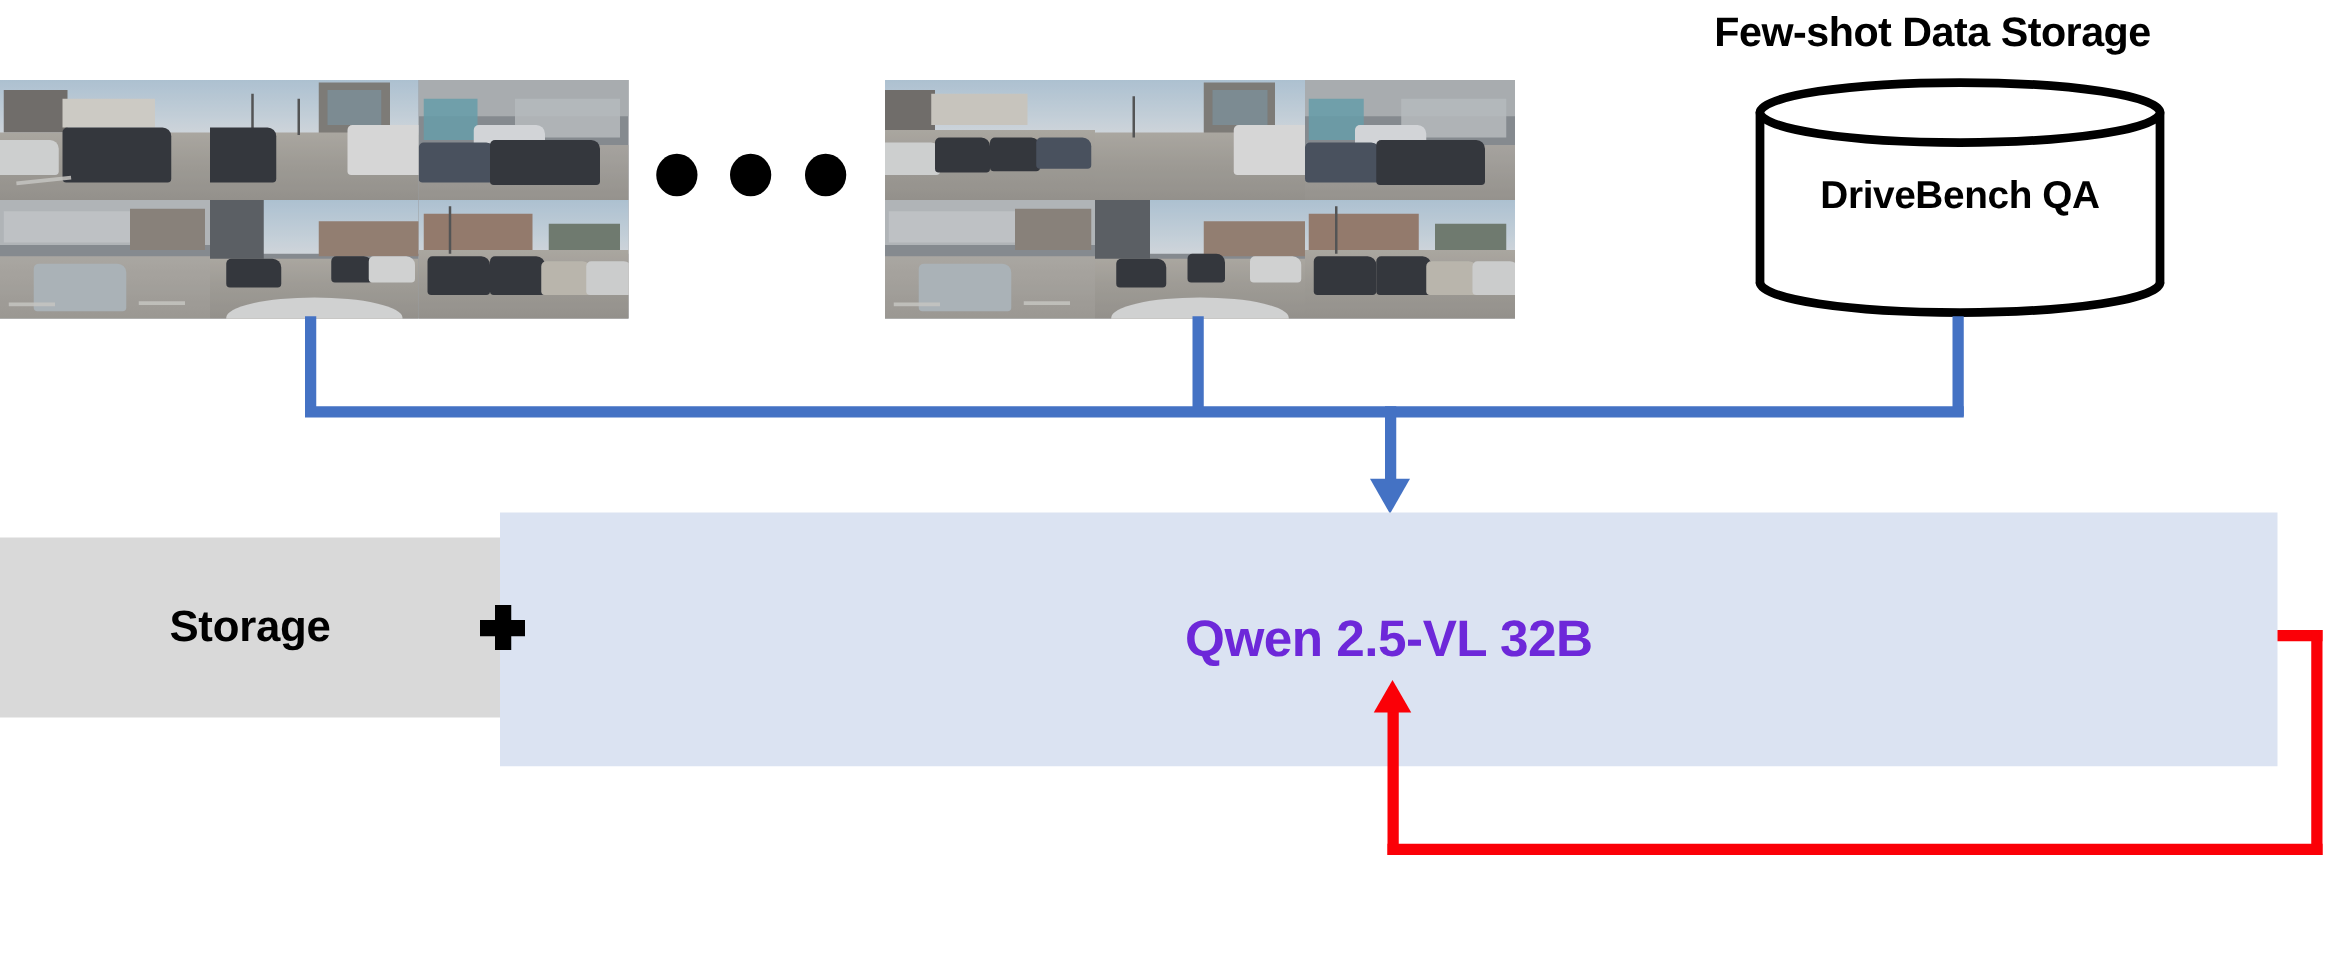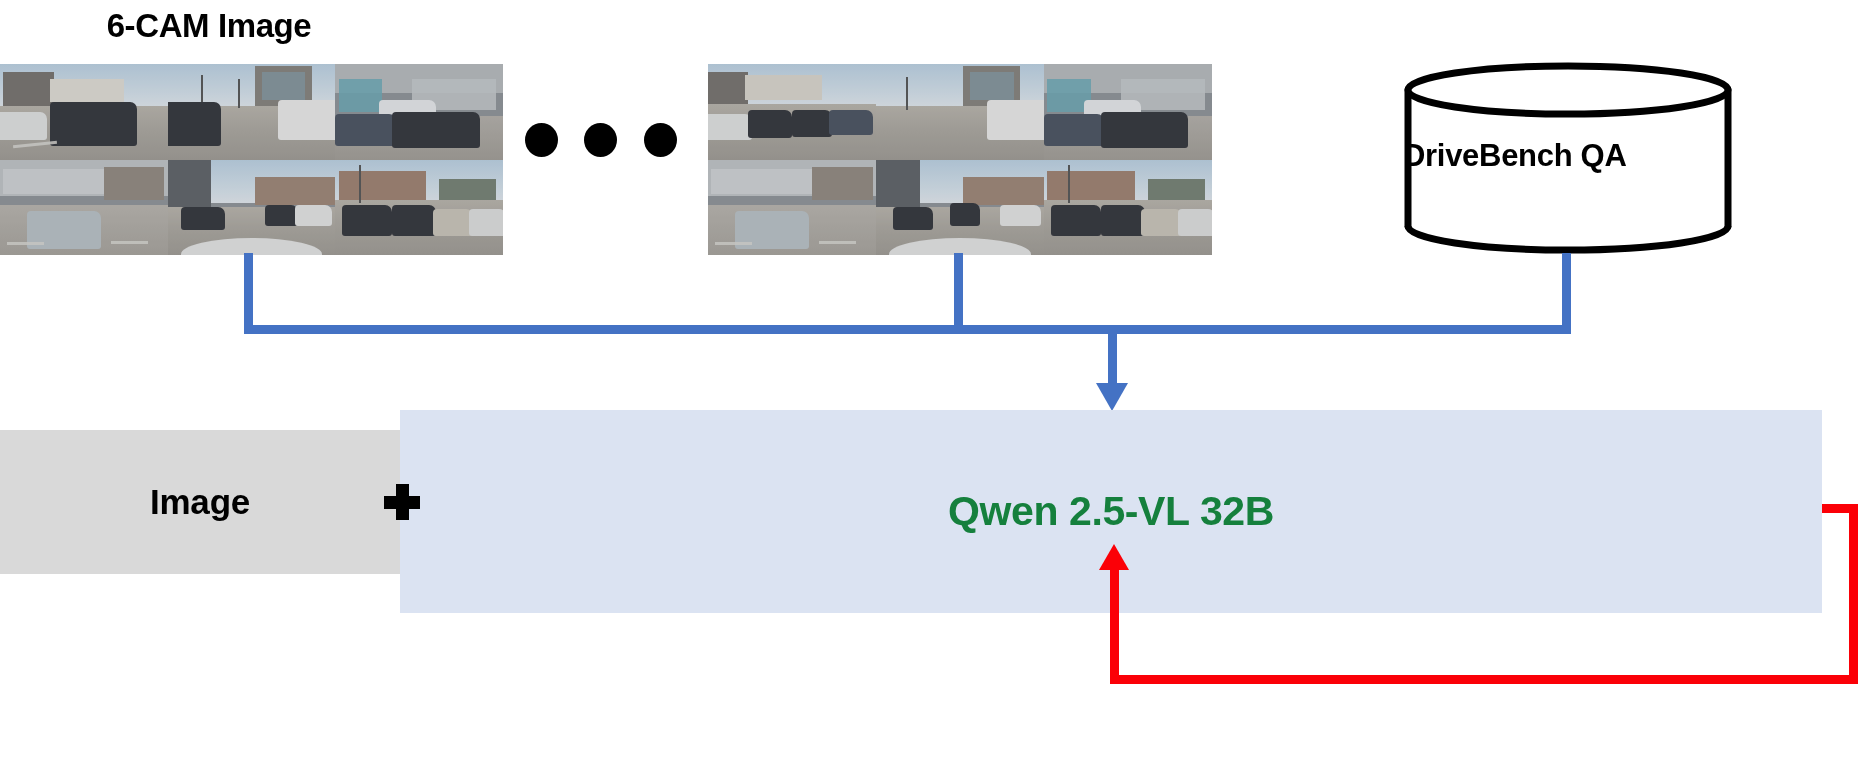--- a/index.html
+++ b/index.html
@@ -142,20 +142,21 @@
     top: 62px;
     width: 330px;
     height: 192px;
   }
   #cylinder svg { display: block; }
   #cylinder-label {
     position: absolute;
     left: 0;
     top: 76px;
     width: 330px;
+    text-align: center;
     font-family: "Liberation Sans", sans-serif;
     font-weight: bold;
     font-size: 31px;
     color: #000000;
     letter-spacing: -0.3px;
     white-space: nowrap;
   }
 
   
   .blue-line {
@@ -219,21 +220,21 @@
     height: 203px;
     background: #dbe3f2;
     display: flex;
     align-items: center;
     justify-content: center;
   }
   #model-label {
     font-family: "Liberation Sans", sans-serif;
     font-weight: bold;
     font-size: 41px;
-    color: #15803d;
+    color: #6d28d9;
     letter-spacing: -0.4px;
     white-space: nowrap;
   }
 
   
   .red-line {
     position: absolute;
     background: #FB0007;
   }
   #rl-top      { left: 1822px; top: 504px; width: 36px; height: 9px; }
@@ -259,23 +260,23 @@
     color: #FB0007;
     letter-spacing: -0.3px;
     white-space: nowrap;
   }
 </style>
 </head>
 <body>
 
 <div id="stage">
 
-  <div id="title-6cam" class="section-title">6-CAM Image</div>
-
-
+
+
+  <div id="title-fewshot" class="section-title">Few-shot Data Storage</div>
 
   <div id="grid-6cam" class="cam-grid">
 
     <div class="cam-cell">
       <div class="sky"></div>
       <div class="bldgA" style="left:2%;top:8%;width:30%;height:36%;"></div>
       <div class="bldgB" style="left:30%;top:16%;width:44%;height:24%;background:#e4e0d6;"></div>
       <div class="ground"></div>
       <div class="carL" style="left:-6%;top:50%;width:34%;height:30%;"></div>
       <div class="carD" style="left:30%;top:40%;width:52%;height:46%;"></div>
@@ -426,21 +427,21 @@
   </div>
 
   <div id="bl-left-v" class="blue-line"></div>
   <div id="bl-mid-v" class="blue-line"></div>
   <div id="bl-right-v" class="blue-line"></div>
   <div id="bl-horiz" class="blue-line"></div>
   <div id="bl-arrow-v" class="blue-line"></div>
   <div id="bl-arrowhead"></div>
 
   <div id="prompt-box">
-    <span id="prompt-label">Image</span>
+    <span id="prompt-label">Storage</span>
   </div>
 
   <div id="plus-sign">
     <span class="bar-h"></span>
     <span class="bar-v"></span>
   </div>
 
   <div id="model-box">
     <span id="model-label">Qwen 2.5-VL 32B</span>
   </div>

